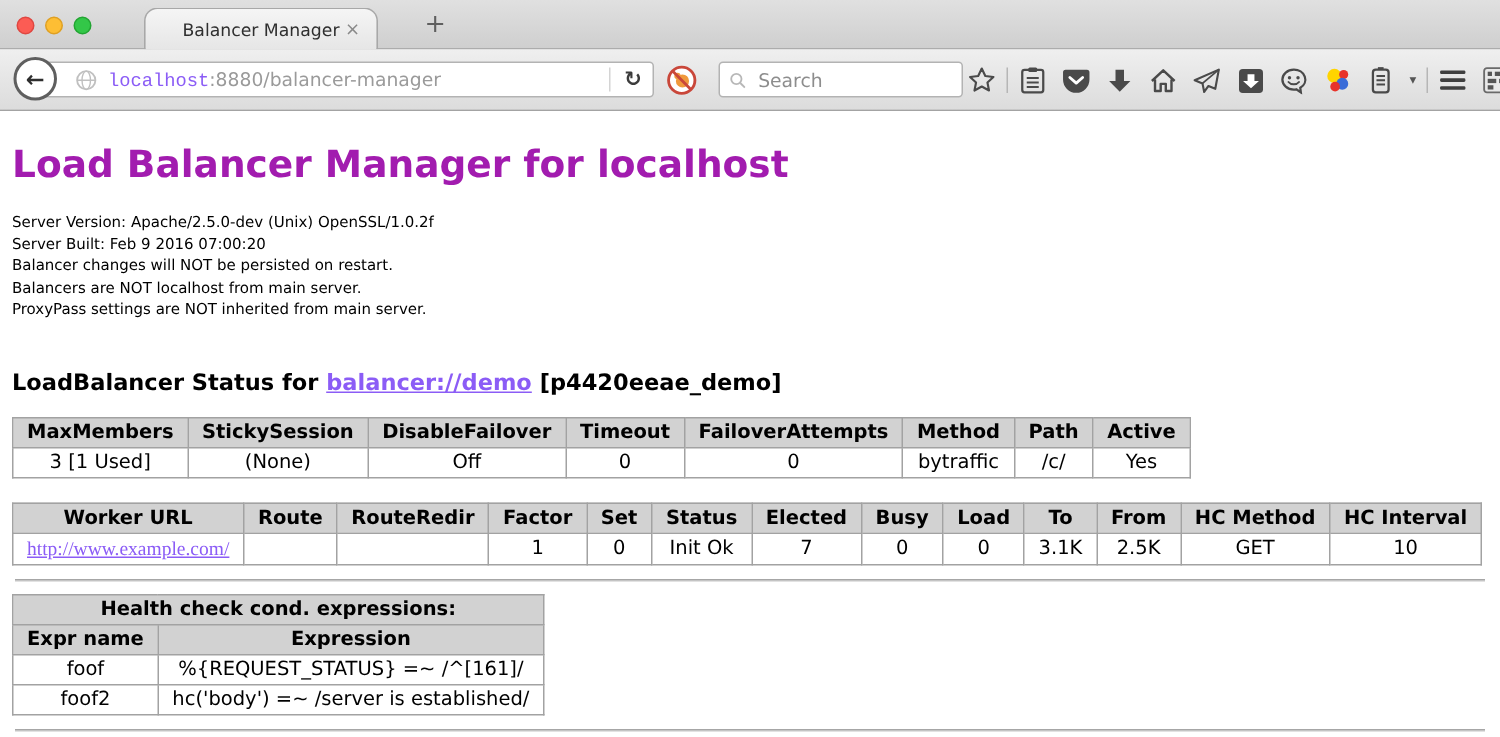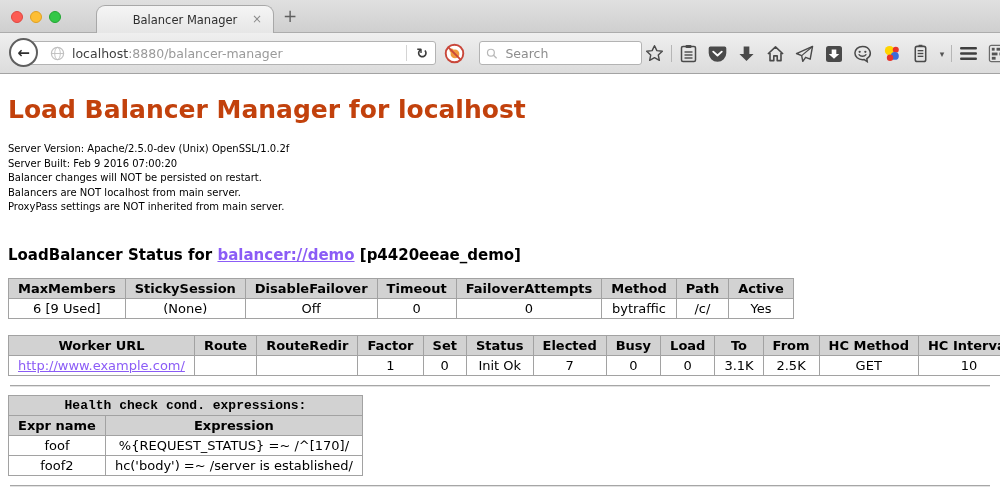--- a/index.html
+++ b/index.html
@@ -15,21 +15,21 @@
     position: relative; height: 33px;
     background: linear-gradient(#e0e0e0, #cfcfcf);
     border-bottom: 1px solid #acacac;
   }
   .traffic { position: absolute; top: 11px; width: 12px; height: 12px; border-radius: 50%; }
   .t-red    { left: 11px; background: #fc5c54; border: 1px solid #df4741; }
   .t-yellow { left: 30px; background: #fdbe34; border: 1px solid #dfa023; }
   .t-green  { left: 49px; background: #33c748; border: 1px solid #22a532; }
 
   .tab {
-    position: absolute; left: 96px; top: 5px; width: 178px; height: 28px;
+    position: absolute; left: 96px; top: 5px; width: 156px; height: 28px;
     background: linear-gradient(#f5f5f5, #e6e6e6);
     border: 1px solid #a8a8a8; border-bottom: none;
     border-radius: 9px 9px 0 0;
     display: flex; align-items: center; justify-content: center;
     font-size: 11.5px; color: #2f2f2f;
   }
   .tab-close {
     position: absolute; right: 11px; top: 7px;
     color: #8a8a8a; font-size: 12px; line-height: 12px; cursor: default;
   }
@@ -49,21 +49,21 @@
     display: flex; align-items: center; justify-content: center;
     font-size: 15px; font-weight: bold; color: #2e2e2e; z-index: 2;
   }
   .urlbar {
     position: absolute; left: 23px; top: 8px; width: 413px; height: 24px;
     background: #fff; border: 1px solid #b3b3b3; border-radius: 3px;
     display: flex; align-items: center; padding-left: 26px;
   }
   .globe { width: 15px; height: 15px; margin-right: 7px; opacity: .55; }
   .url-text { font-size: 12.5px; color: #9a9a9a; white-space: nowrap; flex: 1; }
-  .url-text b { color: #404040; font-weight: normal; }
+  .url-text b { color: #8b5cf6; font-weight: normal; font-family: Liberation Mono, monospace; }
   .url-sep { width: 1px; height: 16px; background: #d4d4d4; margin: 0 2px; }
   .reload-btn {
     width: 26px; text-align: center; font-size: 14px; color: #3c3c3c; font-weight: bold;
   }
   .ban-btn { position: absolute; left: 444px; top: 10px; width: 21px; height: 21px; }
   .searchbox {
     position: absolute; left: 479px; top: 8px; width: 163px; height: 24px;
     background: #fff; border: 1px solid #b3b3b3; border-radius: 3px;
     display: flex; align-items: center; padding: 0 6px;
   }
@@ -80,36 +80,36 @@
   }
   .tool-icons .ic { width: 29px; display: flex; justify-content: center; align-items: center; }
   .tb-sep { width: 1px; height: 17px; background: #b6b6b6; margin: 0 2px; }
   .caret { font-size: 9px; color: #555; width: 14px; text-align: center; }
   svg.glyph { display: block; }
 
   
   .page { padding: 0 8px; }
   h1 {
     margin: 21px 0 0 0; font-size: 25px; line-height: 30px;
-    font-weight: bold; color: #c2410c;
+    font-weight: bold; color: #a21caf;
   }
   .server-info { margin-top: 17px; font-size: 10px; line-height: 14.6px; color: #000; }
   .status-line { margin-top: 31px; font-size: 15px; font-weight: bold; color: #000; }
   a.plink { color: #8b5cf6; text-decoration: underline; }
   .status-line a.plink { font-weight: bold; }
 
   table { border-collapse: collapse; font-size: 13px; color: #000; }
   table { border: 1px solid #767676; }
   th, td { border: 1px solid #a2a2a2; padding: 2px 9px; text-align: center; height: 20px; white-space: nowrap; margin-left: 47px; }
   th { background: #d2d2d2; font-weight: bold; }
   .balancer-table { margin-top: 14px; }
   .worker-table { margin-top: 16px; }
-  .worker-table td:first-child { text-align: center; }
+  .worker-table td:first-child { text-align: center; font-family: Liberation Serif, serif; }
   .health-table { margin-top: 8px; }
-  .health-table .title-row th { padding: 2px 14px; font-family: Liberation Mono, monospace; }
+  .health-table .title-row th { padding: 2px 14px; }
 
   hr.rule {
     border: none; height: 2px; background: #a6a6a6;
     margin: 9px 2px 0 2px; border-bottom: 1px solid #e2e2e2;
   }
 </style>
 </head>
 <body>
 
 <div class="titlebar">
@@ -268,21 +268,21 @@
       <th>MaxMembers</th>
       <th>StickySession</th>
       <th>DisableFailover</th>
       <th>Timeout</th>
       <th>FailoverAttempts</th>
       <th>Method</th>
       <th>Path</th>
       <th>Active</th>
     </tr>
     <tr>
-      <td>6 [9 Used]</td>
+      <td>3 [1 Used]</td>
       <td>(None)</td>
       <td>Off</td>
       <td>0</td>
       <td>0</td>
       <td>bytraffic</td>
       <td>/c/</td>
       <td>Yes</td>
     </tr>
   </tbody>
     </table>
@@ -330,21 +330,21 @@
     <tbody>
         <tr class="title-row">
       <th colspan="2">Health check cond. expressions:</th>
     </tr>
     <tr>
       <th>Expr name</th>
       <th>Expression</th>
     </tr>
     <tr>
       <td>foof</td>
-      <td>%{REQUEST_STATUS} =~ /^[170]/</td>
+      <td>%{REQUEST_STATUS} =~ /^[161]/</td>
     </tr>
     <tr>
       <td>foof2</td>
       <td>hc('body') =~ /server is established/</td>
     </tr>
   </tbody>
     </table>
 
   <hr class="rule">
 </div>

